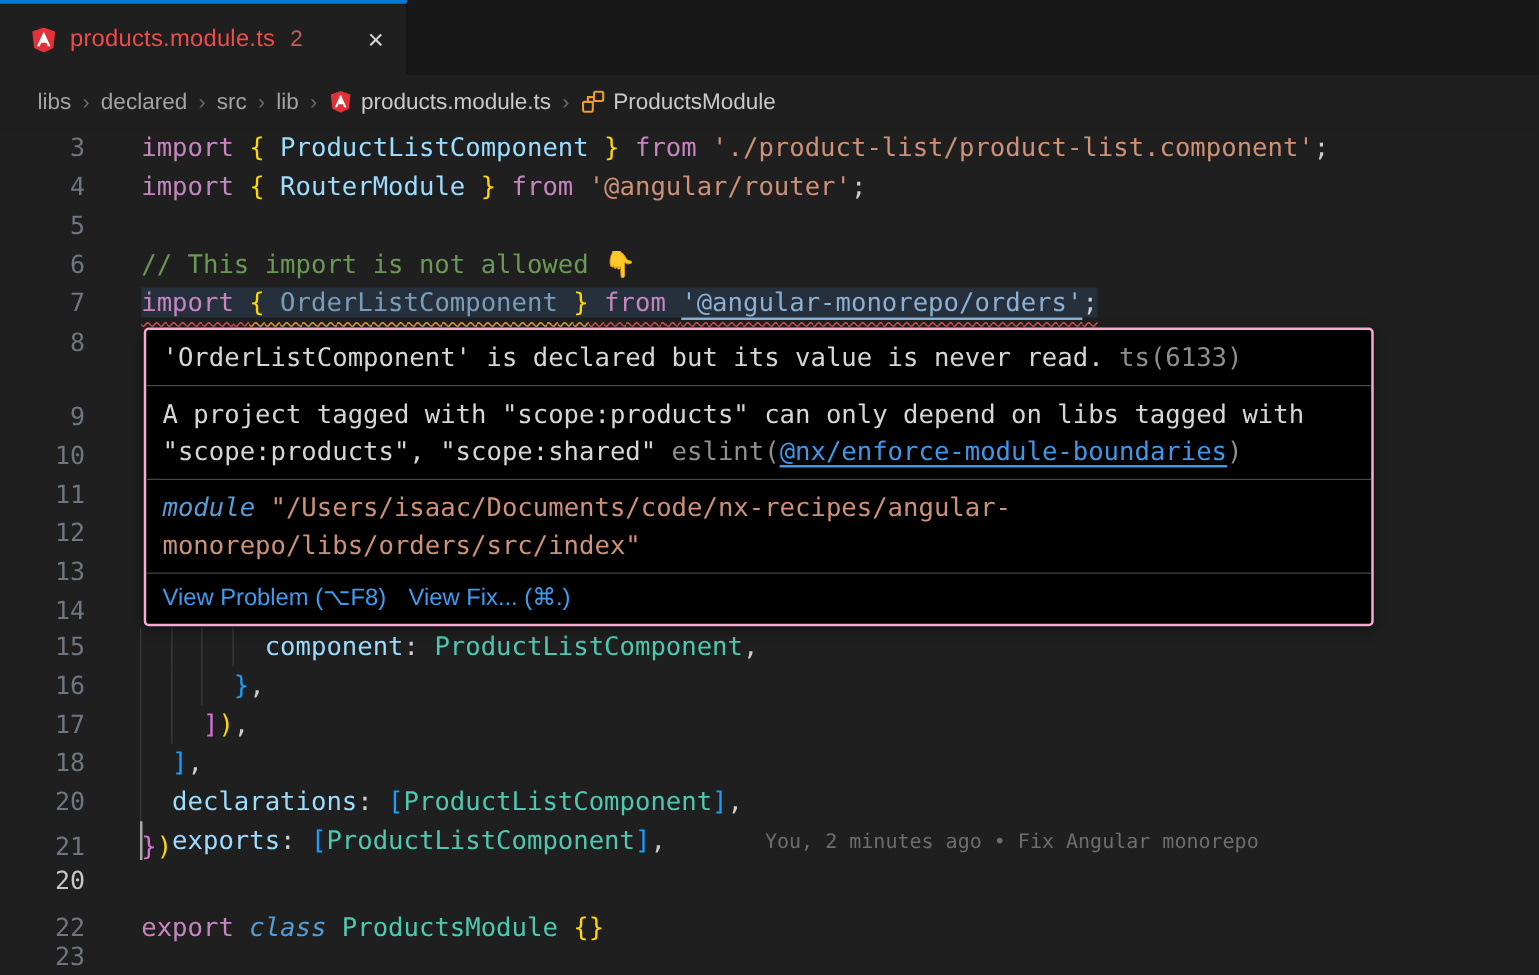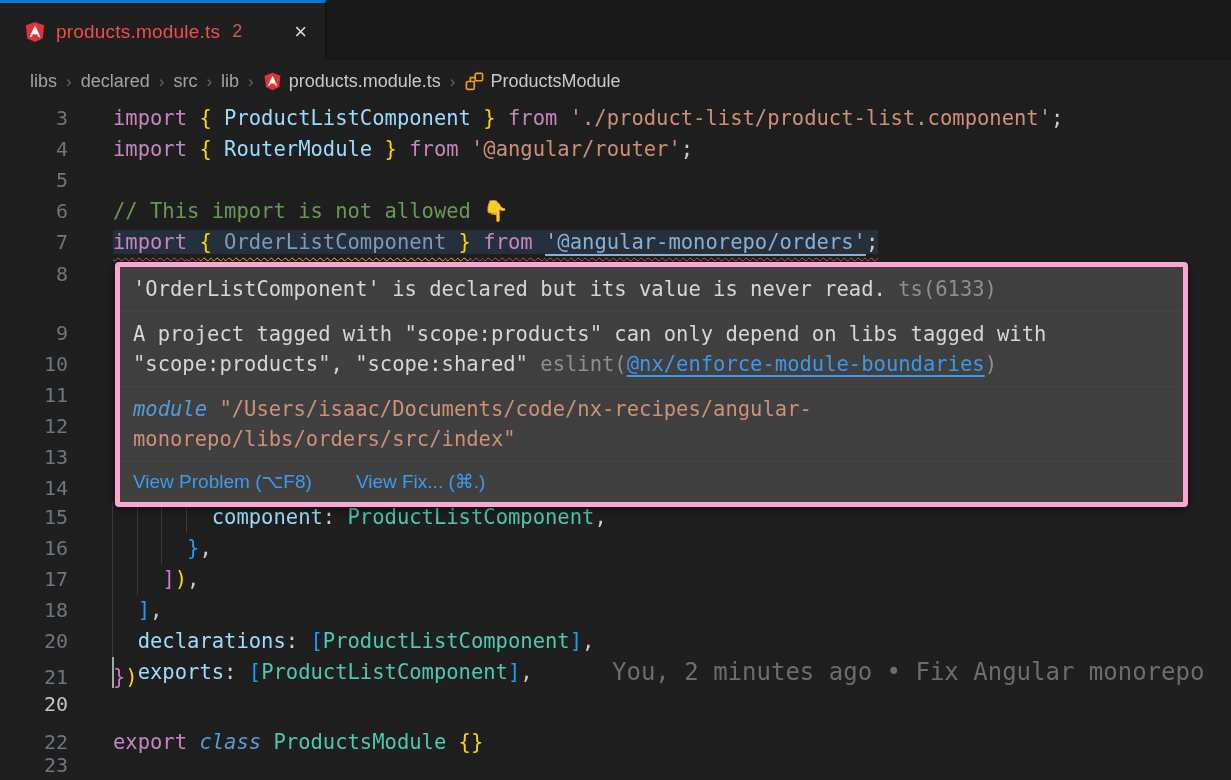--- a/index.html
+++ b/index.html
@@ -45,32 +45,32 @@
   .tk-pun { color:#cccccc; }
   .tk-dim { color:#7b9cb8; }
   .tk-emoji { color:#e8c266; }
   .tk-lnk { color:#8cb0d2; text-decoration:underline; text-underline-offset:5px;
             text-decoration-color:#8cb0d2; cursor:pointer; }
 
   .hl-range { background:rgba(56,91,128,.30); }
   .sq-red  { text-decoration:underline wavy #e4504a 1.4px; text-underline-offset:8px; }
   .sqy     { text-decoration:underline wavy #c5a332 1.4px; text-underline-offset:8px; }
 
-  .blame { position:absolute; left:612px; top:0; color:#6d6d6d; font-size:24px; white-space:pre; }
-
-  
-  .hover-popup { position:absolute; left:115px; top:159px; width:1073px; background:#404040;
-                 border:5px solid #f9a8d4; border-radius:4px; z-index:5;
+  .blame { position:absolute; left:612px; top:0; color:#6d6d6d; font-size:16px; white-space:pre; }
+
+  
+  .hover-popup { position:absolute; left:115px; top:159px; width:984px; background:#000000;
+                 border:2px solid #f9a8d4; border-radius:4px; z-index:5;
                  box-shadow:0 3px 10px rgba(0,0,0,.45); overflow:hidden; }
   .hover-row { padding:7px 13px; border-bottom:1px solid #454545; line-height:30px;
                font-family:"DejaVu Sans Mono", monospace; font-size:20.5px; color:#d6d6d6; white-space:pre; }
   .hover-row:last-child { border-bottom:none; }
   .hv-dim { color:#8f8f8f; }
   .hv-link { color:#4097e8; text-decoration:underline; text-underline-offset:4px; cursor:pointer; }
-  .hover-actions { padding:7px 13px; display:flex; gap:44px; font-family:"Liberation Sans", sans-serif;
+  .hover-actions { padding:7px 13px; display:flex; gap:18px; font-family:"Liberation Sans", sans-serif;
                    font-size:19px; line-height:26px; }
   .action-link { color:#3d9bf0; cursor:pointer; white-space:pre; }
 </style>
 </head>
 <body>
 
 <div class="tabbar">
   <div class="tab">
     <span id="tab-ng-icon">
         <svg viewBox="0 0 24 24" width="22" height="22" style="display: block;">

